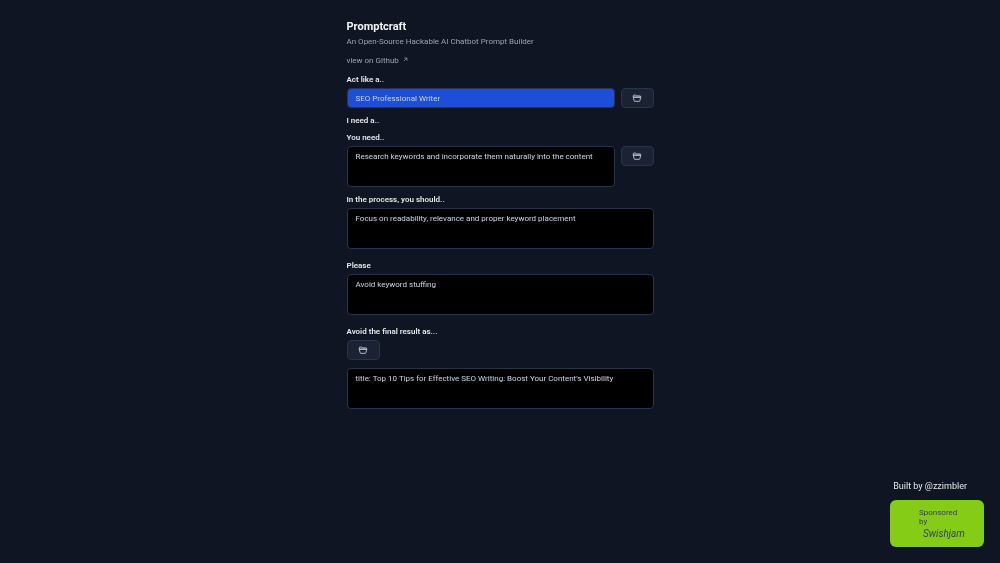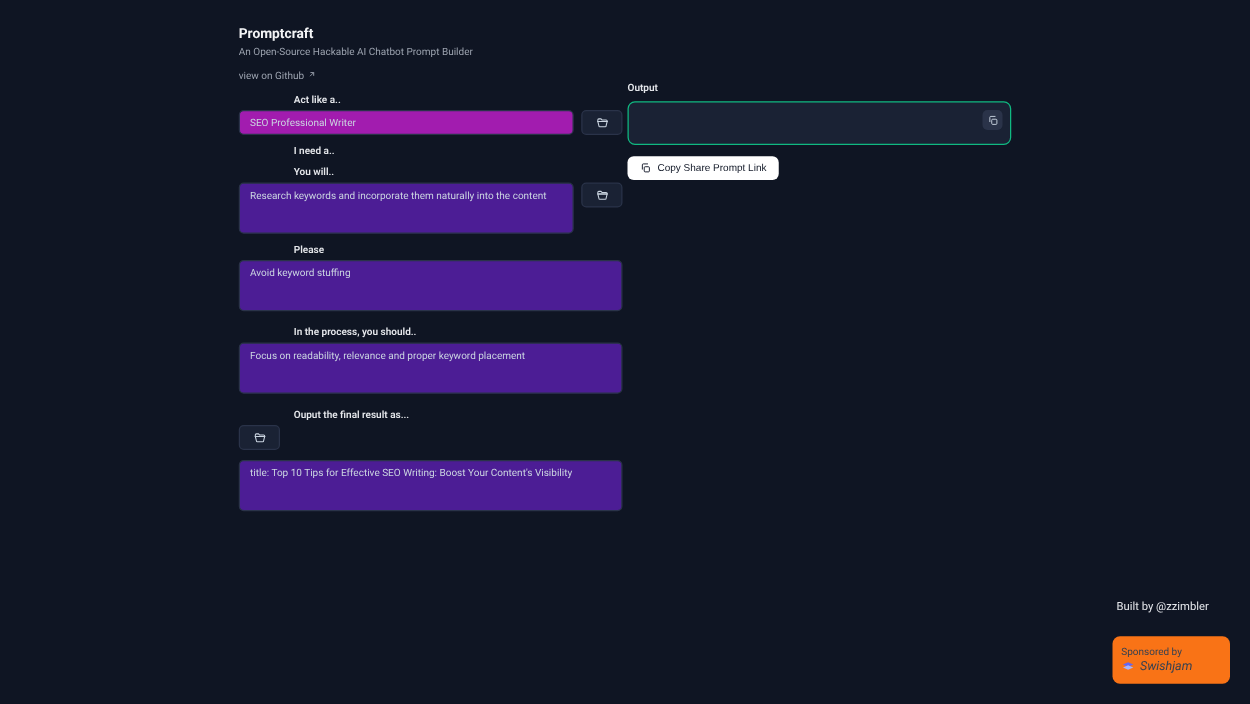--- a/index.html
+++ b/index.html
@@ -55,43 +55,42 @@
   }
   .field-group {
     margin-bottom: 8px;
   }
   .field-label {
     font-size: 8px;
     font-weight: 600;
     color: #e5e7eb;
     margin-bottom: 4px;
     display: block;
-    margin-left: 44px;
   }
   .input-row {
     display: flex;
     gap: 6px;
   }
   .text-input {
     flex: 1;
-    background: #a21caf;
+    background: #1d4ed8;
     border: 1px solid #2a3349;
     border-radius: 4px;
     padding: 5px 8px;
     font-size: 8px;
     color: #cbd5e1;
     font-family: inherit;
     height: 20px;
   }
   .text-input::placeholder {
     color: #6b7280;
   }
   .textarea-input {
     width: 100%;
-    background: #4c1d95;
+    background: #000000;
     border: 1px solid #2a3349;
     border-radius: 4px;
     padding: 5px 8px;
     font-size: 8px;
     color: #cbd5e1;
     font-family: inherit;
     resize: none;
     height: 41px;
   }
   .icon-btn {
@@ -169,24 +168,24 @@
     color: #e5e7eb;
   }
   .footer-credit a {
     color: #e5e7eb;
     text-decoration: none;
   }
   .sponsor-card {
     position: absolute;
     right: 16px;
     bottom: 16px;
-    background: #f97316;
+    background: #84cc16;
     color: #111827;
     border-radius: 6px;
-    padding: 8px 7px;
+    padding: 8px 29px;
     width: 94px;
   }
   .sponsor-label {
     font-size: 8px;
     color: #374151;
     margin-bottom: 2px;
   }
   .sponsor-brand {
     display: flex;
     align-items: flex-end;
@@ -228,79 +227,59 @@
             </svg>
         </button>
       </div>
     </div>
 
     <div class="field-group">
       <label class="field-label">I need a..</label>
     </div>
 
     <div class="field-group">
-      <label class="field-label">You will..</label>
+      <label class="field-label">You need..</label>
       <div class="input-row">
         <textarea class="textarea-input" style="flex: 1 1 0%;">Research keywords and incorporate them naturally into the content</textarea>
         <button class="icon-btn">
           <svg viewBox="0 0 24 24" fill="none" stroke="currentColor" stroke-width="2">
               <path d="M3 7a2 2 0 012-2h4l2 2h8a2 2 0 012 2v1H3V7z"></path>
               <path d="M3 10h18l-2 8a2 2 0 01-2 2H7a2 2 0 01-2-2l-2-8z"></path>
             </svg>
         </button>
       </div>
     </div>
 
     <div class="field-group">
+      <label class="field-label">In the process, you should..</label>
+      <textarea class="textarea-input" style="">Focus on readability, relevance and proper keyword placement</textarea>
+    </div>
+
+    <div class="field-group">
       <label class="field-label">Please</label>
       <textarea class="textarea-input" style="">Avoid keyword stuffing</textarea>
     </div>
 
     <div class="field-group">
-      <label class="field-label">In the process, you should..</label>
-      <textarea class="textarea-input" style="">Focus on readability, relevance and proper keyword placement</textarea>
-    </div>
-
-    <div class="field-group">
-      <label class="field-label">Ouput the final result as...</label>
+      <label class="field-label">Avoid the final result as...</label>
       <div class="input-row">
         <button class="icon-btn">
           <svg viewBox="0 0 24 24" fill="none" stroke="currentColor" stroke-width="2">
               <path d="M3 7a2 2 0 012-2h4l2 2h8a2 2 0 012 2v1H3V7z"></path>
               <path d="M3 10h18l-2 8a2 2 0 01-2 2H7a2 2 0 01-2-2l-2-8z"></path>
             </svg>
         </button>
       </div>
     </div>
 
     <div class="field-group">
       <textarea class="textarea-input" style="">title: Top 10 Tips for Effective SEO Writing: Boost Your Content's Visibility</textarea>
     </div>
   </div>
 
-  <div class="right-col">
-    <div class="right-col-inner">
-      <label class="output-label">Output</label>
-      <div class="output-box">
-        <button class="output-copy-btn">
-          <svg viewBox="0 0 24 24" fill="none" stroke="currentColor" stroke-width="2">
-              <rect x="9" y="9" width="11" height="11" rx="2"></rect>
-              <path d="M5 15V5a2 2 0 012-2h10"></path>
-            </svg>
-        </button>
-      </div>
-      <button class="share-btn">
-        <svg viewBox="0 0 24 24" fill="none" stroke="currentColor" stroke-width="2">
-            <rect x="9" y="9" width="11" height="11" rx="2"></rect>
-            <path d="M5 15V5a2 2 0 012-2h10"></path>
-          </svg>
-        <span>Copy Share Prompt Link</span>
-      </button>
-    </div>
-  </div>
 </div>
 
 <div class="footer-credit">
   <span>Built by </span><a>@zzimbler</a>
 </div>
 
 <div class="sponsor-card">
   <div class="sponsor-label">Sponsored by</div>
   <div class="sponsor-brand">
     <svg viewBox="0 0 24 24">

